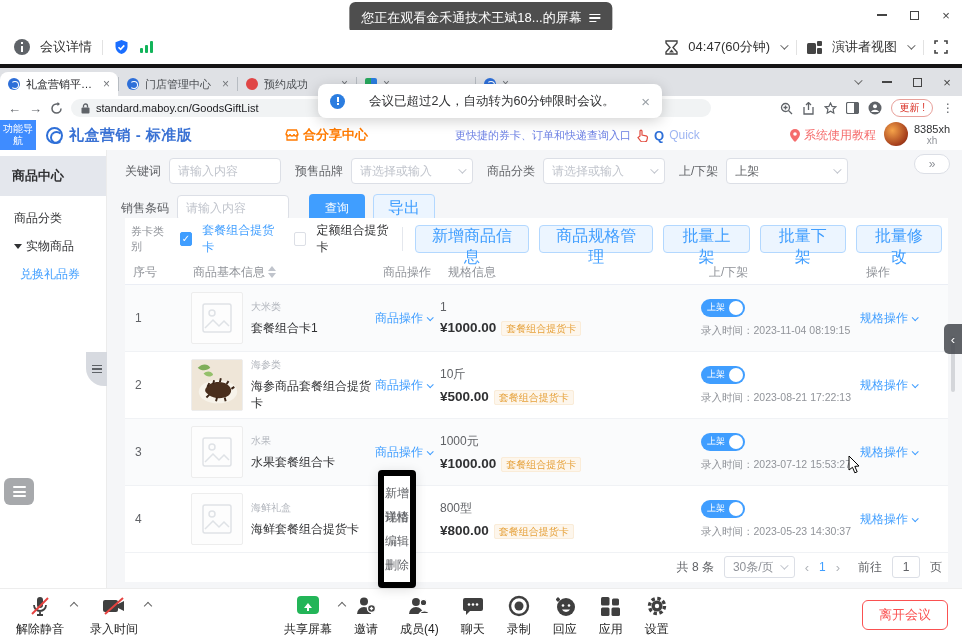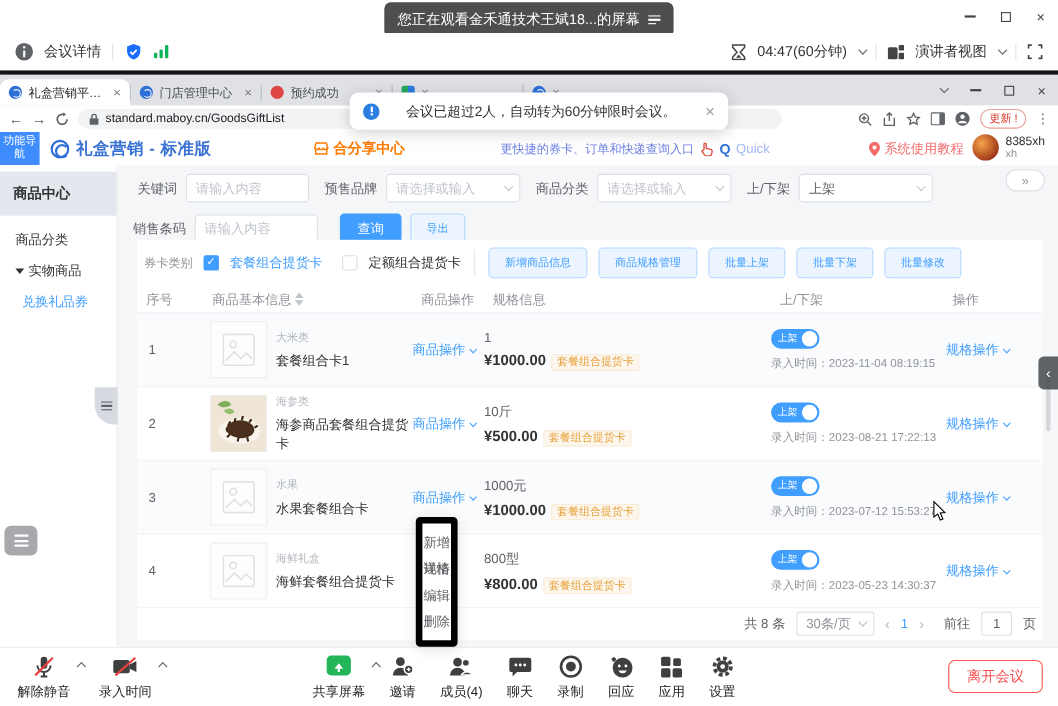--- a/index.html
+++ b/index.html
@@ -64,41 +64,41 @@
   .brand-txt { font-size:15px; font-weight:bold; color:#3a72d4; letter-spacing:.5px; }
   .sharecenter { position:absolute; left:285px; top:0; height:30px; display:flex; align-items:center; gap:4px; color:#ff7a00; font-weight:bold; font-size:13px; }
   .promo { position:absolute; left:455px; top:0; height:30px; display:flex; align-items:center; gap:5px; }
   .promo-txt { font-size:11px; color:#6b7fe3; }
   .qlogo { font-size:13px; font-weight:bold; color:#2e6fd8; }
   .quick { font-size:12px; color:#9fb6f2; }
   .tutorial { position:absolute; left:790px; top:0; height:30px; display:flex; align-items:center; gap:4px; color:#f56c6c; font-size:12px; }
   .userwrap { position:absolute; left:884px; top:2px; display:flex; align-items:center; gap:6px; }
   .avatar { width:24px; height:24px; border-radius:50%; background:radial-gradient(circle at 35% 35%, #f5a34a, #a33c1b 70%, #5c1d0d); }
   .uname { font-size:11px; color:#303133; line-height:12px; }
-  .usub { font-size:10px; color:#909399; line-height:11px; }
+  .usub { font-size:10px; color:#909399; line-height:11px;text-align:center; }
 
   
   .page { position:absolute; left:0; top:150px; width:962px; height:438px; background:#f5f6f8; }
   .sidebar { position:absolute; left:0; top:0; width:107px; height:438px; background:#fff; border-right:1px solid #ececec; }
   .sb-section { margin-top:6px; height:40px; background:#e4e7ed; display:flex; align-items:center; padding-left:12px; font-size:13px; font-weight:bold; color:#303133; }
   .sb-item { height:28px; display:flex; align-items:center; padding-left:14px; font-size:12px; color:#303133; gap:4px; }
   .sb-item.active { color:#409eff; padding-left:20px; }
   .tri-down { width:0; height:0; border-left:4px solid transparent; border-right:4px solid transparent; border-top:5px solid #303133; }
 
   .main { position:absolute; left:107px; top:0; right:0; bottom:0; }
   .f-row { position:absolute; display:flex; align-items:center; gap:8px; }
   .f-label { font-size:12px; color:#606266; white-space:nowrap; }
   .inp { height:26px; border:1px solid #dcdfe6; border-radius:4px; font-size:12px; padding:0 8px; color:#606266; background:#fff; outline:none; }
   .inp::placeholder { color:#c0c4cc; }
   .selbox { height:26px; border:1px solid #dcdfe6; border-radius:4px; background:#fff; display:flex; align-items:center; justify-content:space-between; padding:0 8px; font-size:12px; }
   .sel-ph { color:#c0c4cc; }
   .sel-val { color:#606266; }
   .sel-caret { width:6px; height:6px; border-right:1.3px solid #c0c4cc; border-bottom:1.3px solid #c0c4cc; transform:rotate(45deg) translateY(-2px); }
   .btn-primary { height:28px; background:#409eff; color:#fff; border:none; border-radius:4px; font-size:12px; padding:0 16px; }
-  .btn-plain { height:28px; background:#ecf5ff; color:#409eff; border:1px solid #b3d8ff; border-radius:4px; font-size:10px; padding:0 14px; }
+  .btn-plain { height:28px; background:#ecf5ff; color:#409eff; border:1px solid #b3d8ff; border-radius:4px; font-size:16px; padding:0 14px; }
   .expander { position:absolute; right:12px; top:4px; width:36px; height:20px; border:1px solid #dcdfe6; border-radius:10px; background:#fff; color:#909399; font-size:12px; display:flex; align-items:center; justify-content:center; }
 
   .card { position:absolute; left:18px; top:68px; width:823px; bottom:6px; background:#fff; }
   .cardbar { height:42px; display:flex; align-items:center; gap:10px; padding:0 6px; }
   .cardbar-label { font-size:11px; color:#909399; }
   .ckb { width:14px; height:14px; border:1px solid #dcdfe6; border-radius:2px; background:#fff; display:flex; align-items:center; justify-content:center; }
   .ckb.checked { background:#409eff; border-color:#409eff; color:#fff; font-size:10px; line-height:1; }
   .ckb-label-on { font-size:12px; color:#409eff; }
   .ckb-label-off { font-size:12px; color:#303133; }
   .cardbar .vdiv2 { width:1px; height:24px; background:#e4e7ed; margin:0 2px; }

